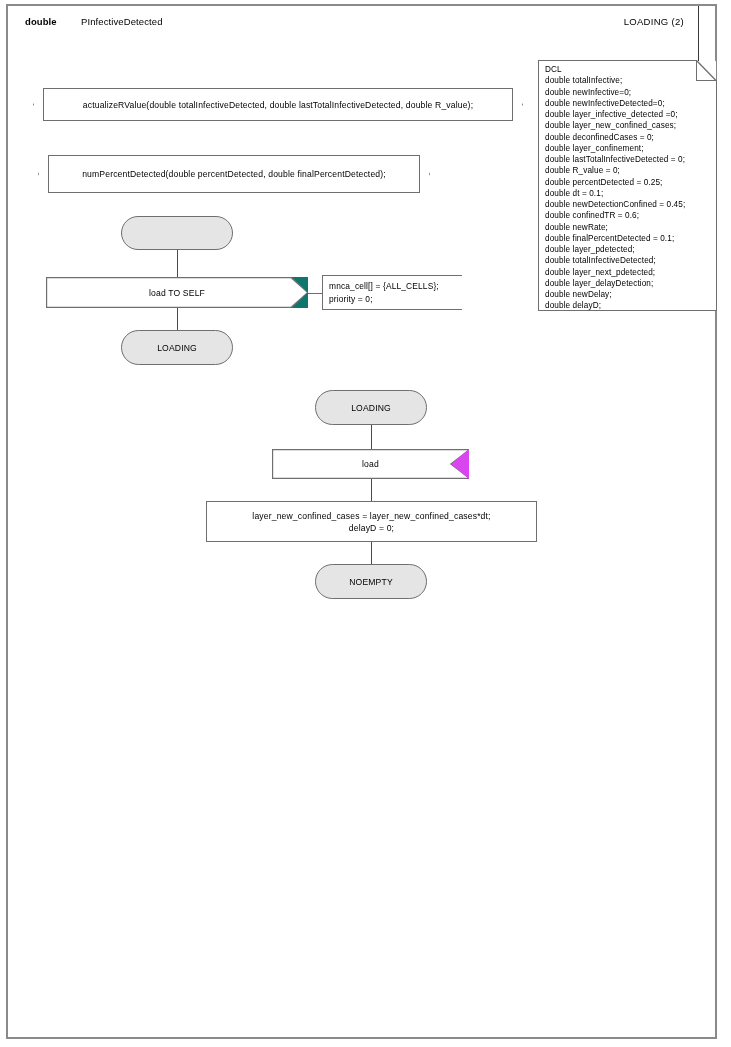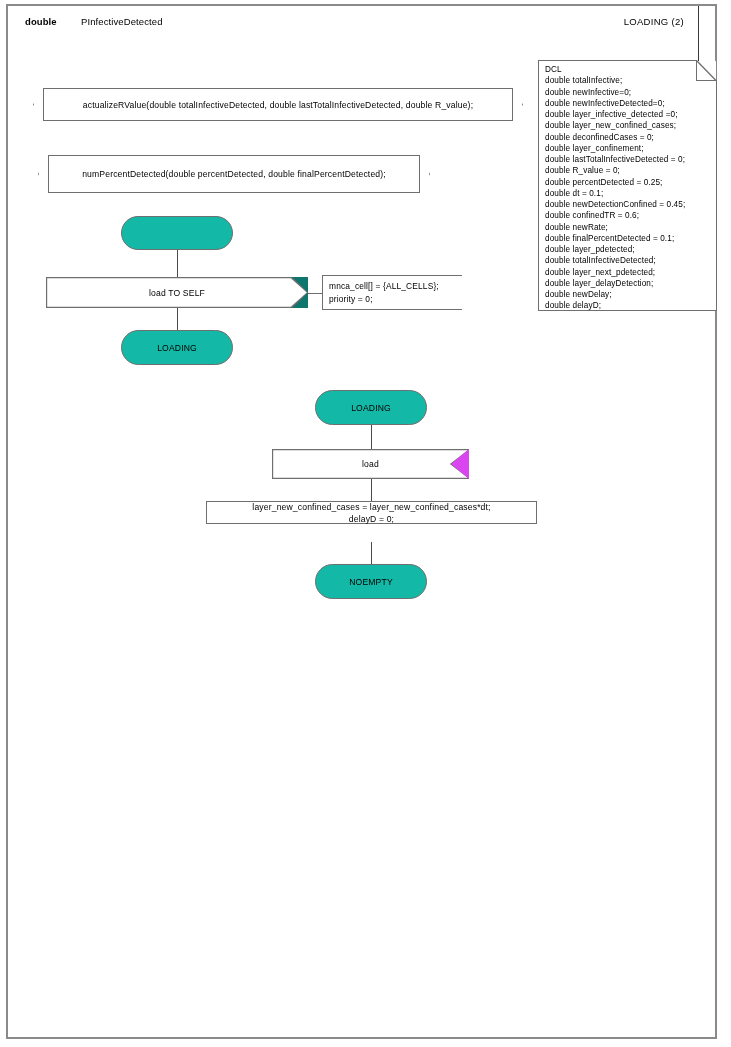--- a/index.html
+++ b/index.html
@@ -129,21 +129,21 @@
     padding: 4px 16px;
     box-sizing: border-box;
   }
 
   
   .state-sym {
     position: absolute;
     box-sizing: border-box;
     border: 1.2px solid #6f6f6f;
     border-radius: 999px;
-    background: #14b8a6;
+    background: #e5e5e5;
   }
 
   
   .output-sym {
     position: absolute;
     box-sizing: border-box;
     background: #0f766e;
   }
   .output-sym .sh {
     position: absolute;
@@ -392,21 +392,21 @@
 
 <div class="flowline" style="left:370.5px; top:425px; height:24px;"></div>
 
 <div class="input-sym" style="left:272px; top:449px; width:197px; height:30px;">
   <div class="sh"></div>
   <div class="shape-label">load</div>
 </div>
 
 <div class="flowline" style="left:370.5px; top:479px; height:22px;"></div>
 
-<div class="task-sym" style="left:206px; top:501px; width:331px; height:23px;">
+<div class="task-sym" style="left:206px; top:501px; width:331px; height:41px;">
   <div class="shape-label">layer_new_confined_cases = layer_new_confined_cases*dt;
 delayD = 0;</div>
 </div>
 
 <div class="flowline" style="left:370.5px; top:542px; height:22px;"></div>
 
 <div class="state-sym" style="left:315px; top:564px; width:112px; height:35px;">
   <div class="shape-label">NOEMPTY</div>
 </div>
 

